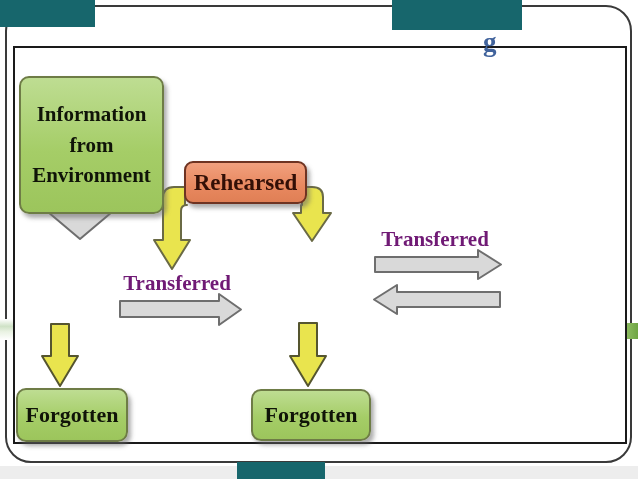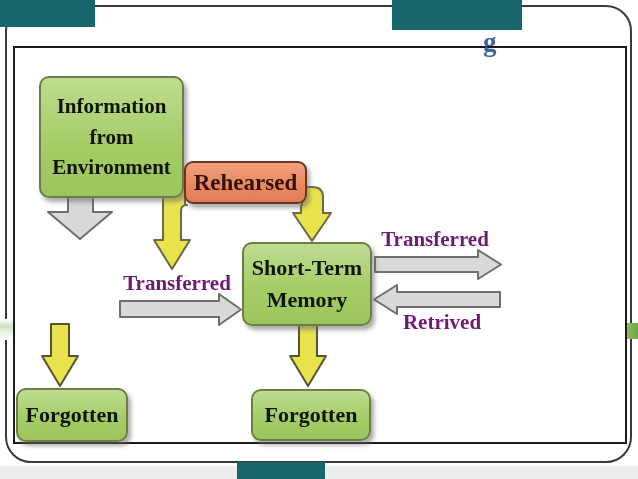--- a/index.html
+++ b/index.html
@@ -41,21 +41,21 @@
     position:absolute;left:0;top:319px;width:13px;height:21px;
     background:linear-gradient(180deg,#ffffff 0%,#cfe2c6 35%,#e9f2e2 60%,#ffffff 100%);
   }
   .edge-square{position:absolute;left:627px;top:323px;width:11px;height:16px;
     background:linear-gradient(90deg,#8cbb60,#6fa544);}
   .title-g{
     position:absolute;left:483px;top:27px;width:18px;height:32px;
     font-size:27px;font-weight:bold;color:#41639c;line-height:30px;
   }
   
-  .b-info{left:19px;top:76px;width:137px;height:110px;font-size:21px;padding:4px 2px;margin-left:20px;}
+  .b-info{left:19px;top:76px;width:137px;height:110px;font-size:21px;padding:12px 2px;}
   .b-sensory{left:15px;top:244px;width:98px;height:78px;font-size:21px;}
   .b-short{left:242px;top:242px;width:126px;height:80px;font-size:22px;}
   .b-long{left:502px;top:237px;width:120px;height:85px;font-size:22px;}
   .b-forgl{left:16px;top:388px;width:108px;height:50px;font-size:22px;}
   .b-forgr{left:251px;top:389px;width:116px;height:48px;font-size:22px;}
   .b-rehearsed{left:184px;top:161px;width:119px;height:39px;font-size:23px;}
   .l-trans1{left:118px;top:271px;width:118px;font-size:21px;}
   .l-trans2{left:374px;top:227px;width:122px;font-size:21px;}
   .l-retr{left:392px;top:310px;width:100px;font-size:21px;}
 </style>
@@ -84,27 +84,25 @@
 
     <polygon points="299,323 317,323 317,356 326,356 308,386 290,356 299,356" fill="#e9e44e" stroke="#55552f" stroke-width="2" stroke-linejoin="round"></polygon>
 
     <path d="M 185 187 L 174 187 Q 163 187 163 198 L 163 240 L 154 240 L 172 269 L 190 240 L 181 240 L 181 211 Q 181 205 187 205 L 185 205 Z" fill="#e9e44e" stroke="#6a6a45" stroke-width="2" stroke-linejoin="round"></path>
 
     <path d="M 302 187 L 312 187 Q 323 187 323 197 L 323 213 L 331 213 L 312 241 L 293 213 L 301 213 L 301 205 L 302 205 Z" fill="#e9e44e" stroke="#6a6a45" stroke-width="2" stroke-linejoin="round"></path>
   </svg>
 
   <div class="gbox b-info">Information from Environment</div>
   <div class="sbox b-rehearsed">Rehearsed</div>
-  <div class="gbox b-short">Short-Term Memory</div>
   <div class="gbox b-forgl">Forgotten</div>
   <div class="gbox b-forgr">Forgotten</div>
 
   <div class="alabel l-trans1">Transferred</div>
   <div class="alabel l-trans2">Transferred</div>
-  <div class="alabel l-retr">Retrived</div>
 
   <div class="accent" style="left:0;top:0;width:95px;height:27px;"></div>
   <div class="accent" style="left:392px;top:0;width:130px;height:30px;"></div>
   <div class="accent" style="left:237px;top:462px;width:88px;height:17px;"></div>
   <div class="edge-stripe"></div>
   <div class="edge-square"></div>
 
   <div class="title-g">g</div>
 
 </div>

